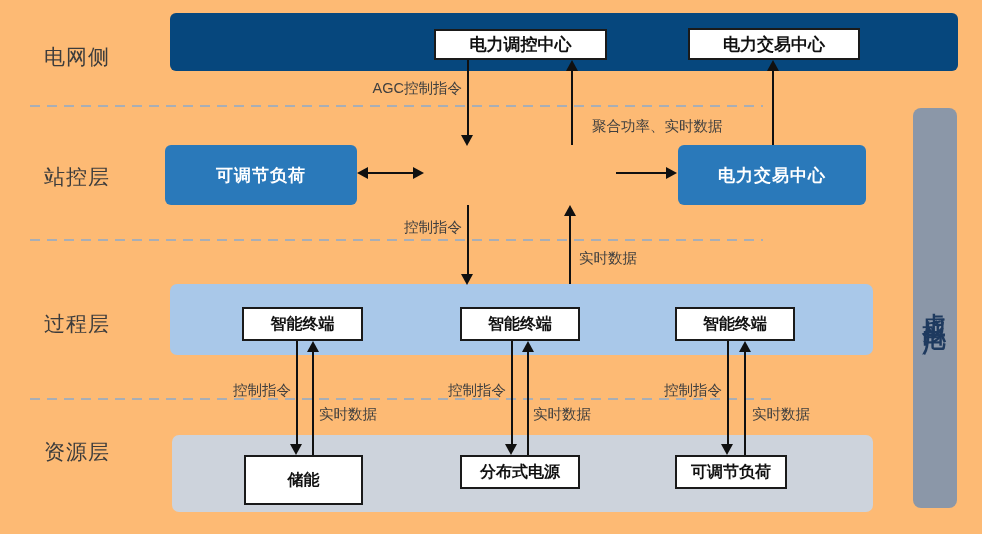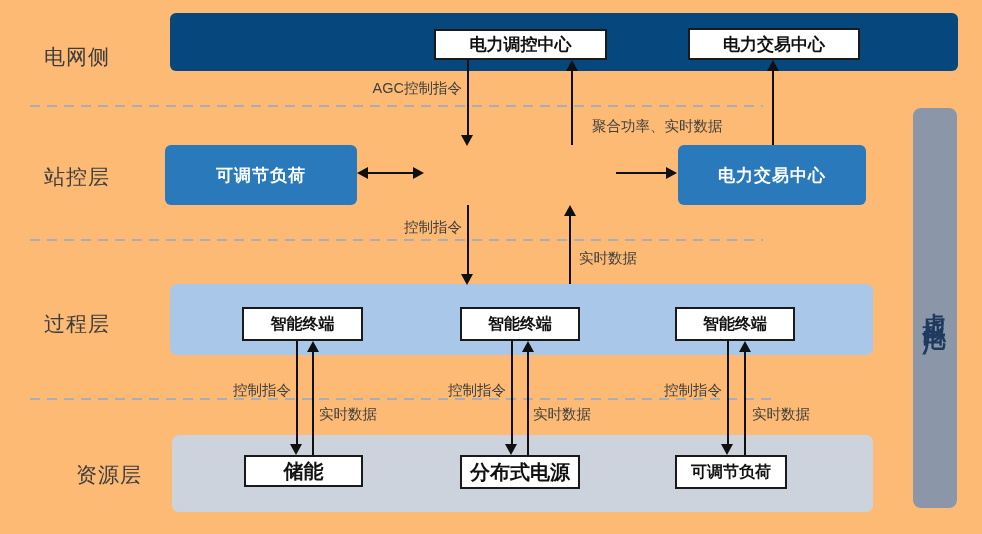--- a/index.html
+++ b/index.html
@@ -54,41 +54,41 @@
   .ra{text-align:right;}
 </style>
 </head>
 <body>
 
 <div id="stage">
 
   <div class="layer-label" style="top:43px;">电网侧</div>
   <div class="layer-label" style="top:163px;font-family:Liberation Mono, monospace;">站控层</div>
   <div class="layer-label" style="top:310px;">过程层</div>
-  <div class="layer-label" style="top:461px;margin-left:32px;">资源层</div>
+  <div class="layer-label" style="top:438px;">资源层</div>
 
   <div class="dash" style="left:30px;top:105px;width:733px;"></div>
   <div class="dash" style="left:30px;top:239px;width:733px;"></div>
   <div class="dash" style="left:30px;top:398px;width:747px;"></div>
 
   <div class="grid-bar"></div>
   <div class="white-box center-box" style="left:434px;top:29px;width:173px;height:31px;">电力调控中心</div>
   <div class="white-box center-box" style="left:688px;top:28px;width:172px;height:32px;font-size:17px;">电力交易中心</div>
 
   <div class="module-box" style="left:165px;width:192px;">可调节负荷</div>
   <div class="module-box" style="left:678px;width:188px;">电力交易中心</div>
 
   <div class="process-band"></div>
   <div class="white-box" style="left:242px;top:307px;width:121px;height:34px;font-size:16px;">智能终端</div>
   <div class="white-box" style="left:460px;top:307px;width:120px;height:34px;font-size:16px;">智能终端</div>
   <div class="white-box" style="left:675px;top:307px;width:120px;height:34px;font-size:16px;">智能终端</div>
 
   <div class="resource-band"></div>
-  <div class="white-box" style="left:244px;top:455px;width:119px;height:32px;font-size:20px;">储能</div>
-  <div class="white-box" style="left:460px;top:455px;width:120px;height:34px;font-size:20px;">分布式电源</div>
+  <div class="white-box" style="left:244px;top:455px;width:119px;height:50px;font-size:16px;">储能</div>
+  <div class="white-box" style="left:460px;top:455px;width:120px;height:34px;font-size:16px;">分布式电源</div>
   <div class="white-box" style="left:675px;top:455px;width:112px;height:34px;font-size:16px;">可调节负荷</div>
 
   <div class="vpp-bar">
     <span class="vpp-text">虚拟电厂</span>
   </div>
 
   <div class="vline" style="left:467px;top:60px;height:76px;"></div>
   <div class="head-down" style="left:461px;top:135px;"></div>
 
   <div class="head-up" style="left:566px;top:60px;"></div>

